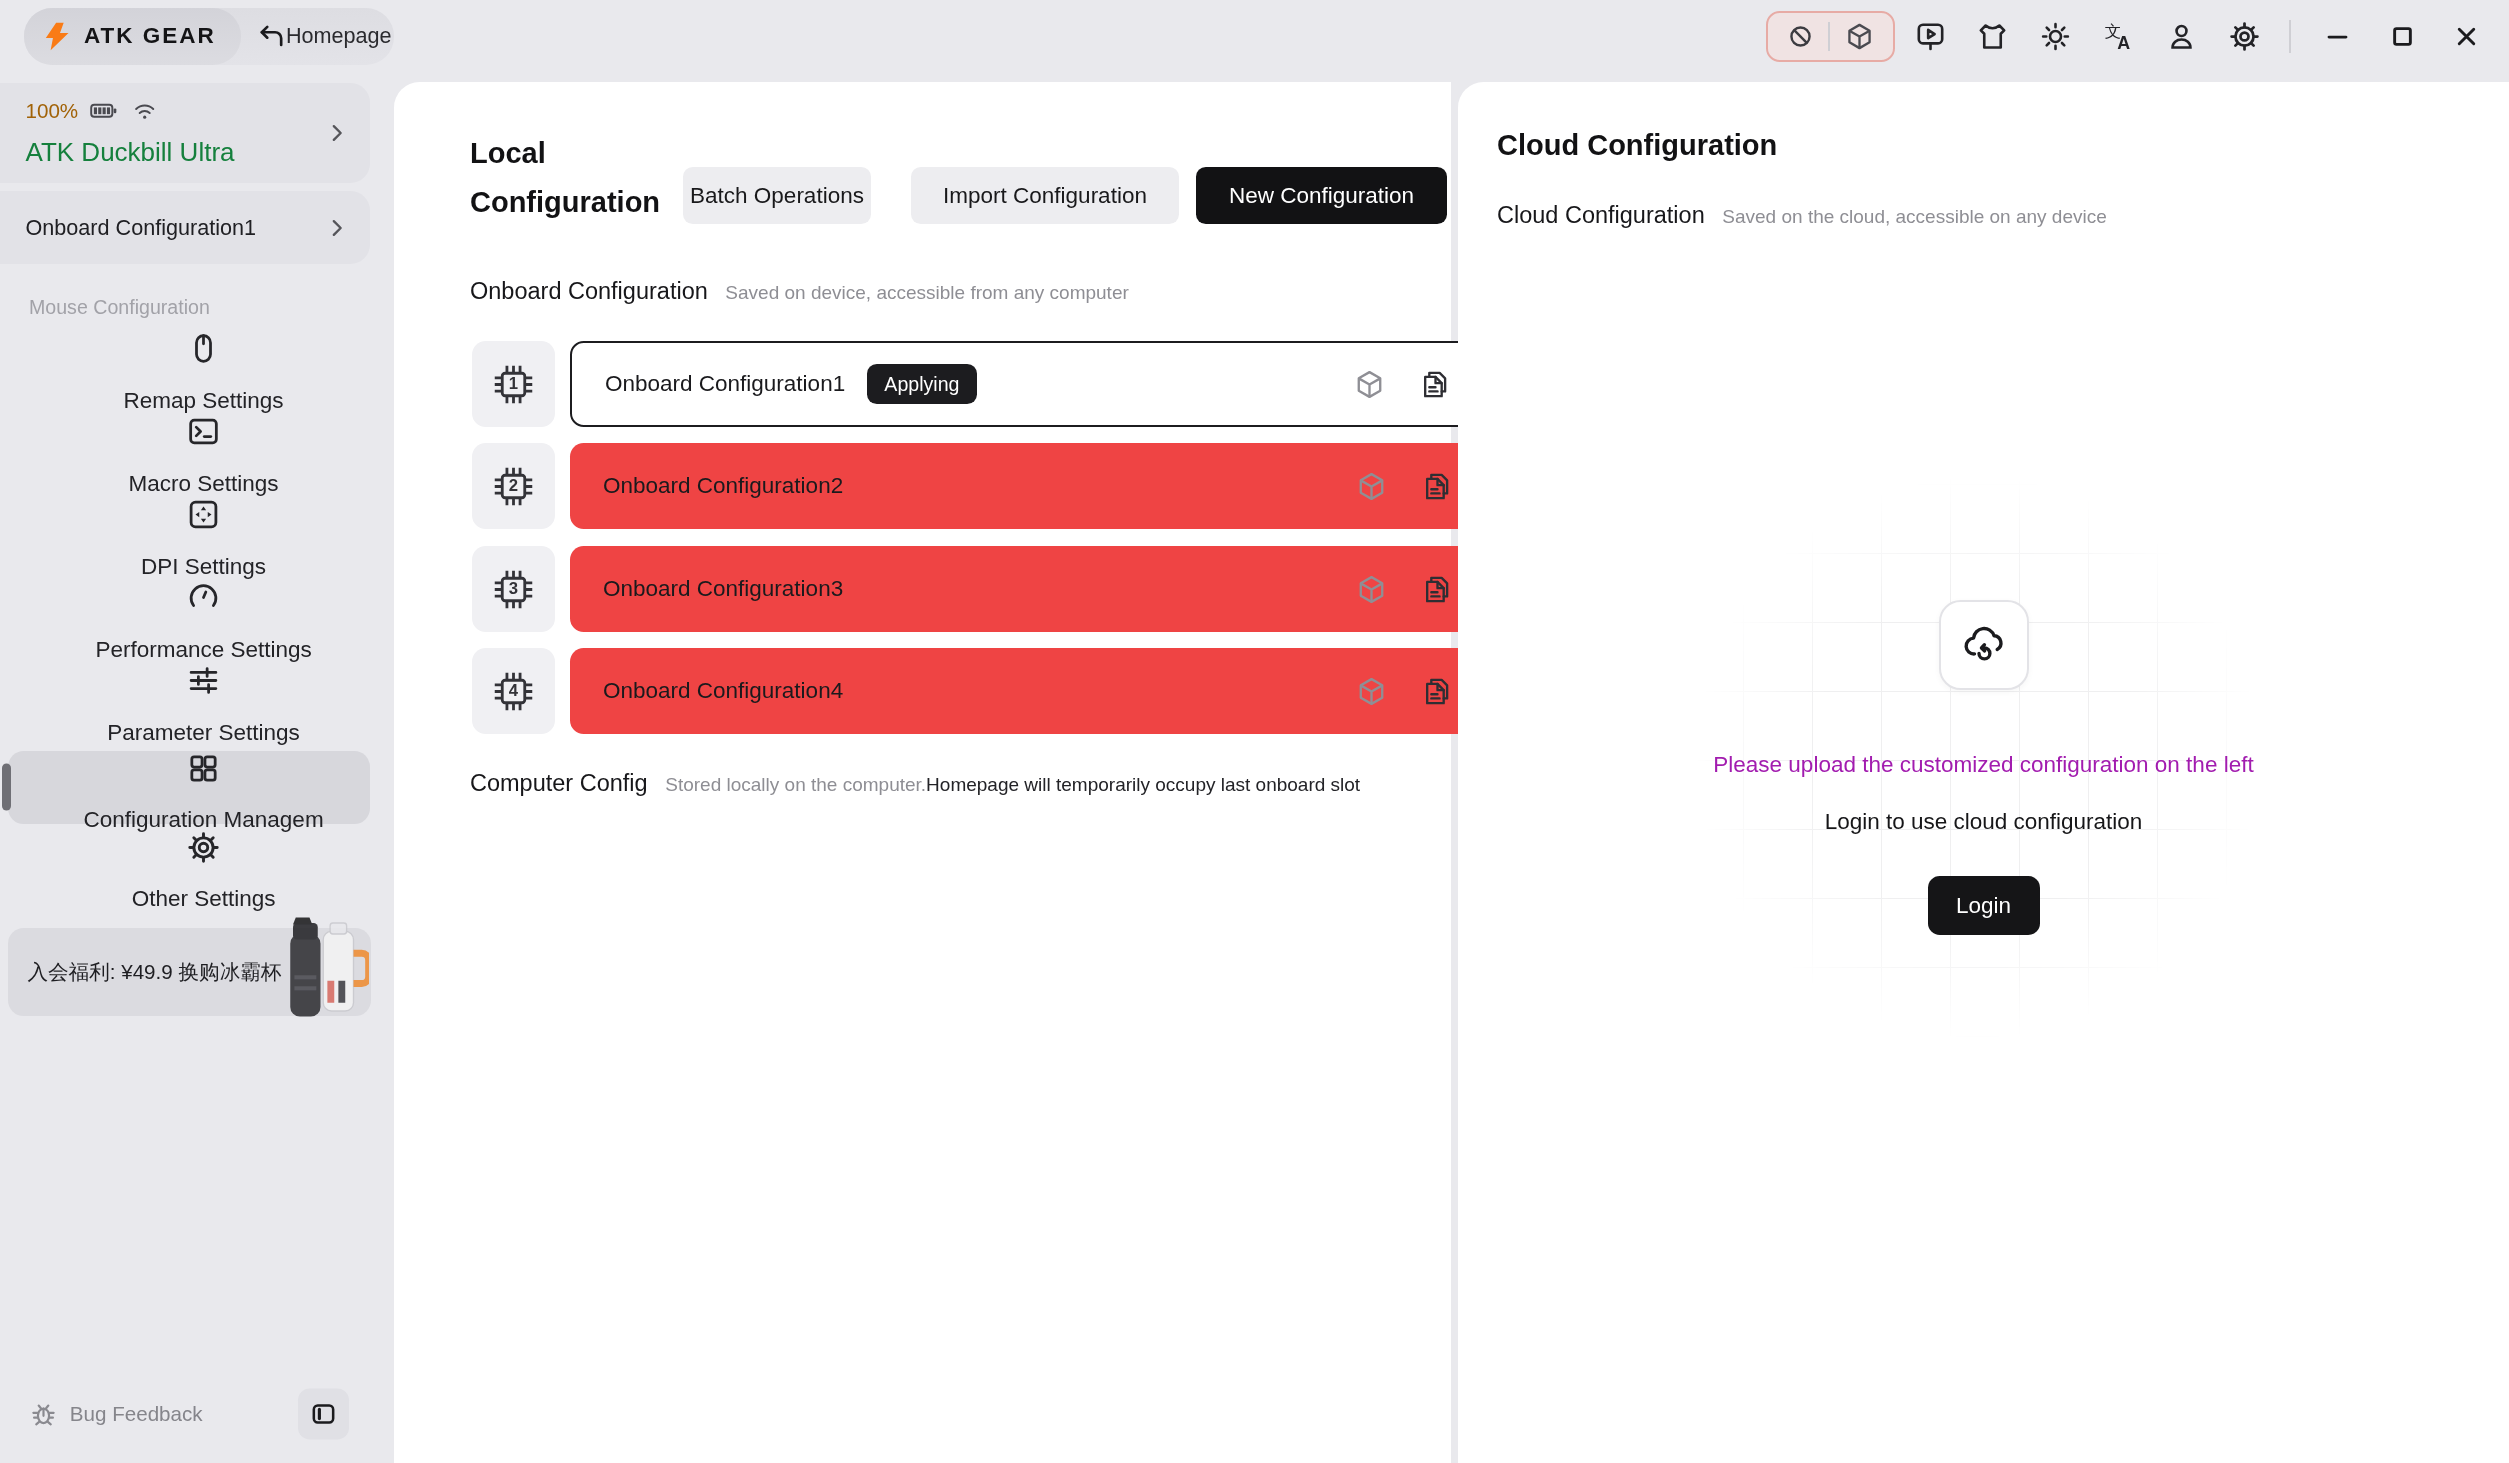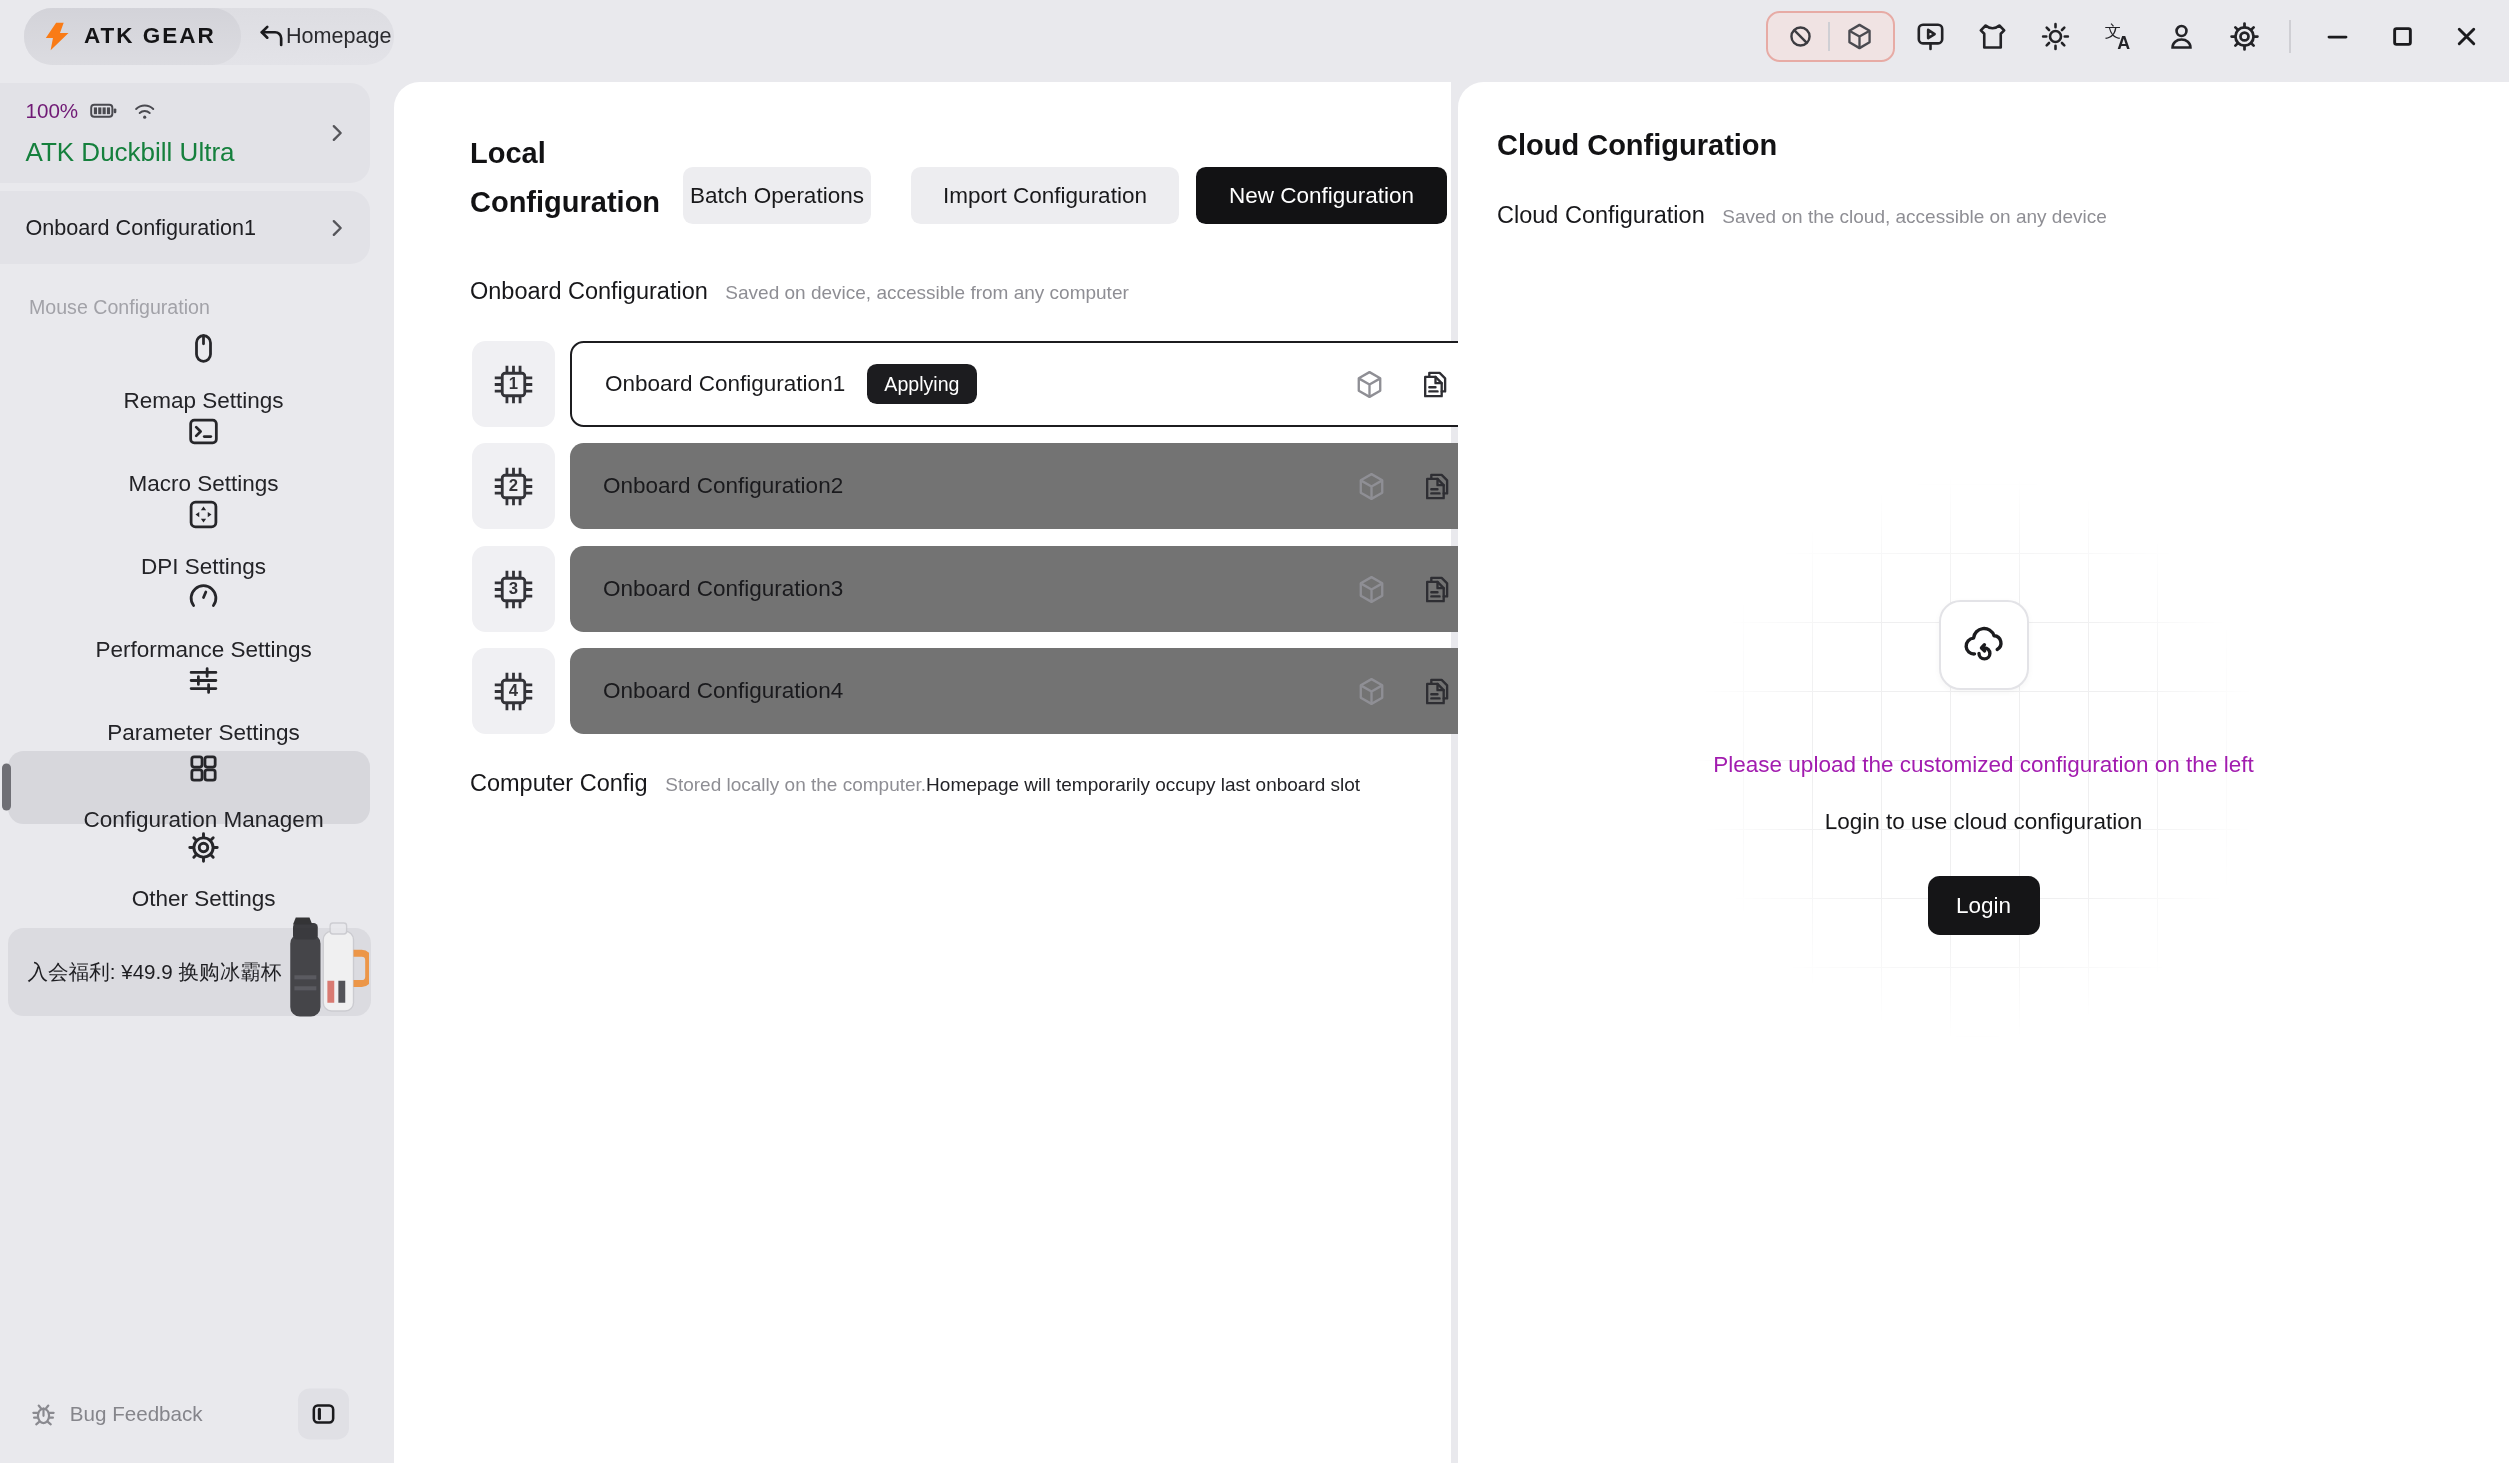--- a/index.html
+++ b/index.html
@@ -25,21 +25,21 @@
   .status-pill .vdiv { width:2px; height:29px; background:#cfcfd4; }
   .tb-btn { width:55px; height:55px; display:flex; align-items:center; justify-content:center;
     border-radius:11.8px; color:#232327; }
   .tb-sep { width:2px; height:33px; background:#cfcfd4; margin:0 9.8px; }
   .winctl { width:57px; height:55px; display:flex; align-items:center; justify-content:center; color:#1b1b1e; }
 
   
   .sidebar { position:absolute; left:0; top:82px; width:386px; bottom:0; }
   .side-card { position:absolute; left:0; width:370px; background:#e2e2e7; border-radius:0 19.6px 19.6px 0; }
   .device-card { top:1px; height:100px; padding:15.7px 19.6px 0 25.5px; }
-  .device-status { display:flex; align-items:center; gap:11.8px; font-size:20.6px; color:#701a75; }
+  .device-status { display:flex; align-items:center; gap:11.8px; font-size:20.6px; color:#a16207; }
   .device-name { margin-top:14px; font-size:26px; color:#15803d; }
   .onboard-card { top:109px; height:73px; display:flex; align-items:center; padding:0 19.6px 0 25.5px; }
   .onboard-label { font-size:21.6px; color:#202024; }
   .card-chevron { position:absolute; right:21.6px; top:50%; transform:translateY(-50%); color:#55555a; }
 
   .section-label { position:absolute; left:29px; top:214px; font-size:19.6px; color:#a2a2a8; }
 
   .nav { position:absolute; left:0; top:249px; width:386px; }
   .nav-item { position:relative; height:83px; margin:0 15.7px 0 7.8px; display:flex; align-items:center;
     gap:21.6px; padding-left:29px; border-radius:15.7px;flex-direction:column; }
@@ -84,21 +84,21 @@
   .sect-sub .dark { color:#232327; }
 
   
   .cfg-row { position:absolute; left:78px; width:1331px; height:86px; }
   .row-0 { top:259px; } .row-1 { top:361px; } .row-2 { top:464px; } .row-3 { top:566px; }
   .chip-block { position:absolute; left:0; top:0; width:83px; height:86px; background:#f0f0f3;
     border-radius:13.7px; display:flex; align-items:center; justify-content:center; }
   .chip-wrap { position:relative; width:45px; height:45px; color:#333338; }
   .chip-num { position:absolute; left:0; top:0; width:45px; height:45px; display:flex; align-items:center;
     justify-content:center; font-size:16.7px; font-weight:700; color:#333338; }
-  .row-card { position:absolute; left:98px; top:0; width:917px; height:86px; background:#737373;
+  .row-card { position:absolute; left:98px; top:0; width:917px; height:86px; background:#ef4444;
     border-radius:13.7px; display:flex; align-items:center; padding:0 33px; gap:21.6px; }
   .row-card.selected { background:#ffffff; border:2px solid #1c1c1f; }
   .row-name { font-size:22.5px; color:#1a1a1d; }
   .badge { background:#1c1c1f; color:#fff; font-size:19.6px; border-radius:9.8px; padding:8.8px 17.6px; }
   .row-icons { margin-left:auto; display:flex; align-items:center; gap:33px; }
   .icon-hex { width:33px; height:33px; color:#8f8f95; }
   .icon-doc { width:33px; height:33px; color:#2e2e33; }
 
   
   .local-empty { position:absolute; left:202px; top:763px; width:698px; height:284px; }

